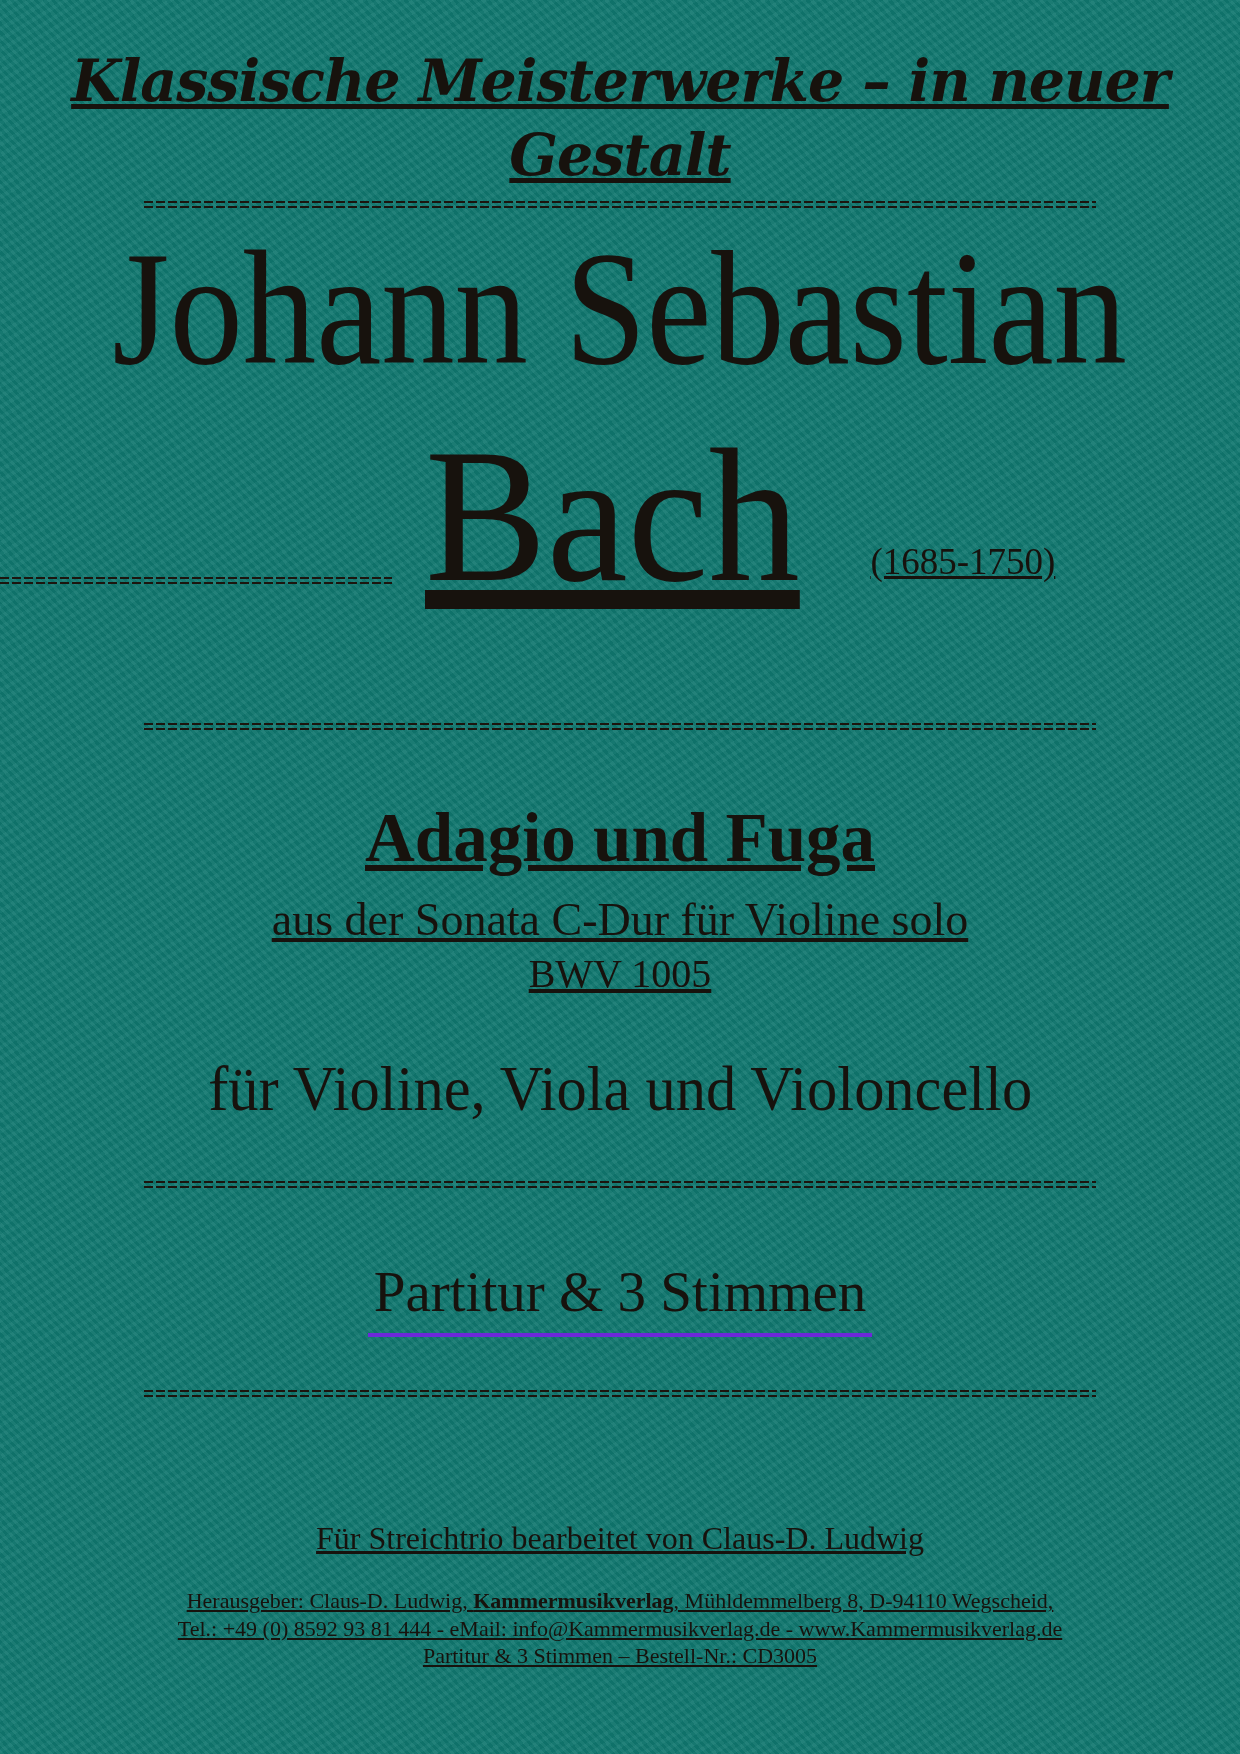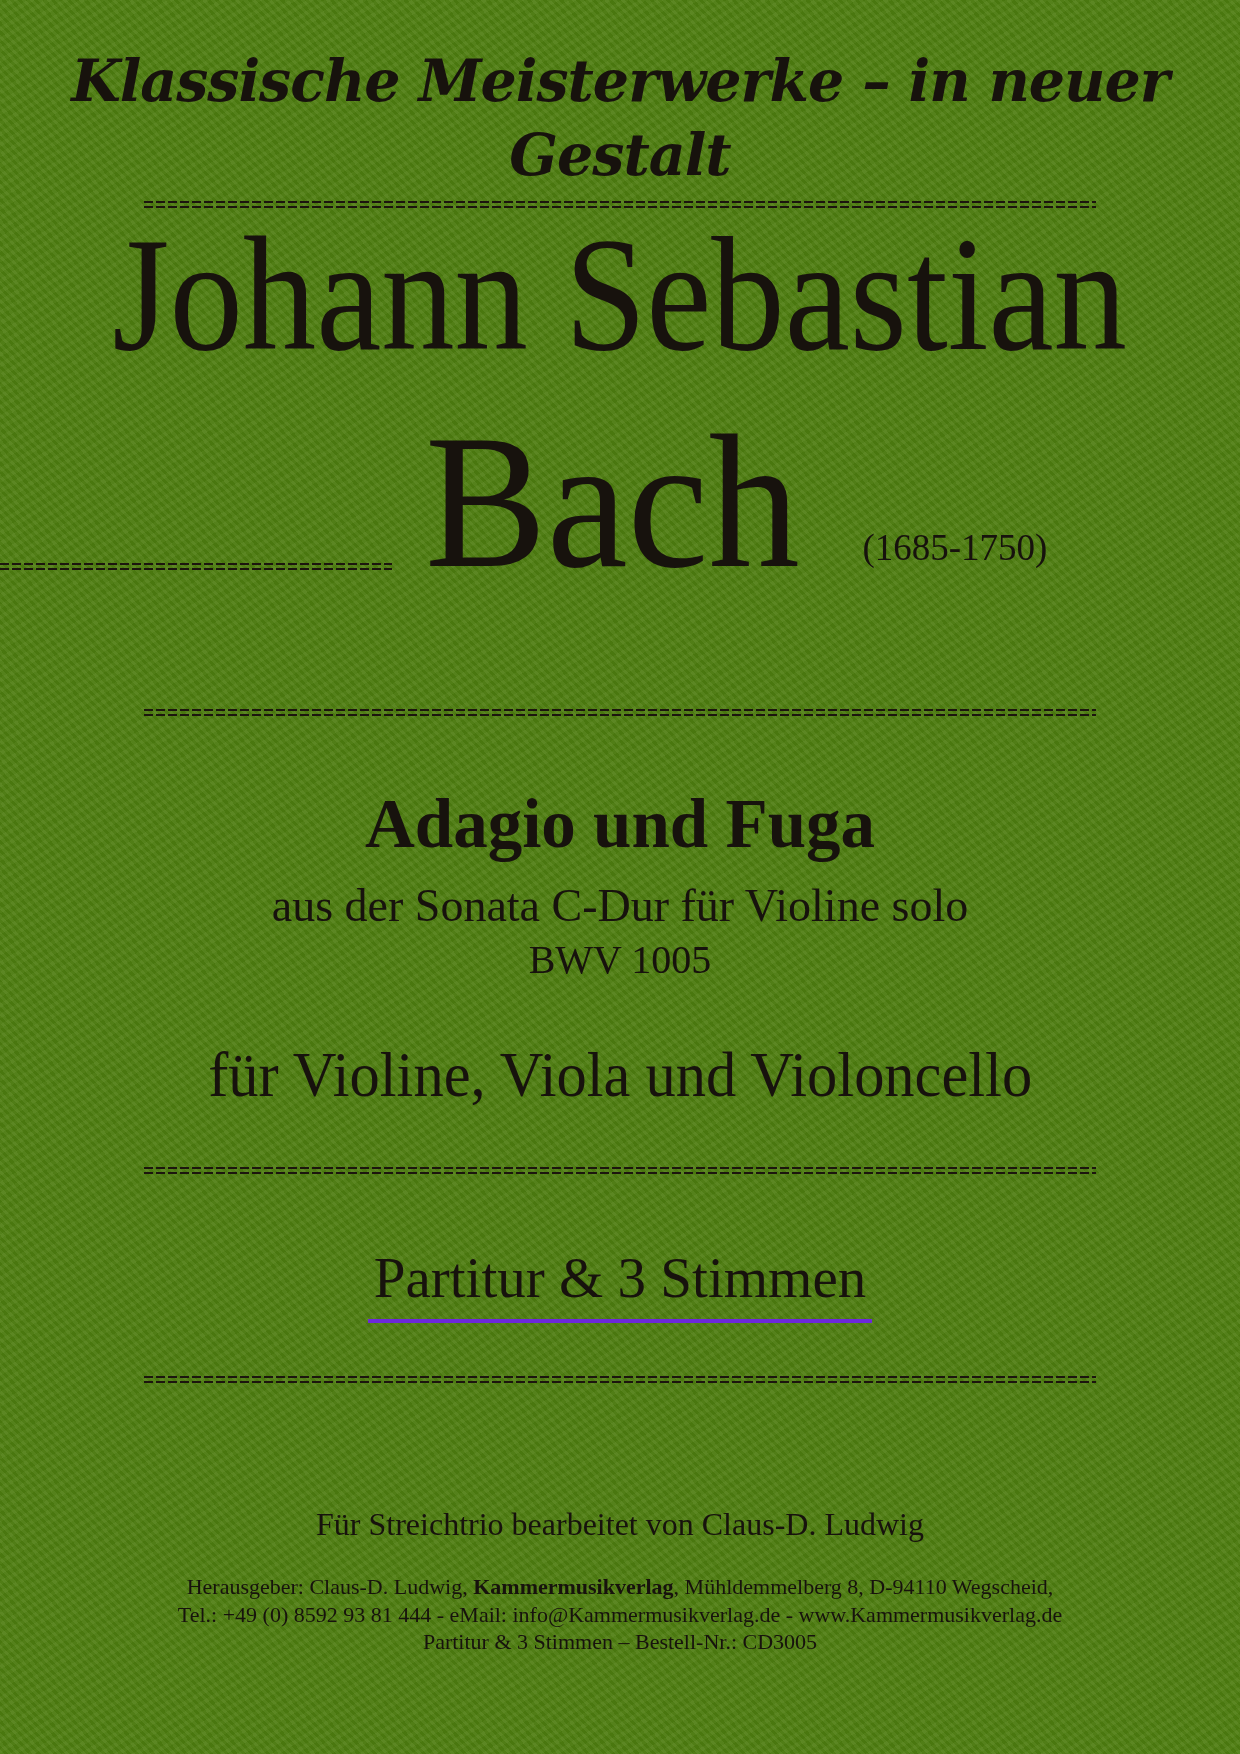--- a/index.html
+++ b/index.html
@@ -8,23 +8,24 @@
   }
   body {
     background: #8a8a8a;
     font-family: "Liberation Serif", serif;
   }
   .page {
     position: relative;
     width: 1240px;
     height: 1754px;
     margin: 0 auto;
-    background-color: #4d7c0f;
+    background-color: #0f766e;
     color: #17120d;
     overflow: hidden;
+    text-decoration: underline;
   }
   
   .page::before {
     content: "";
     position: absolute;
     inset: 0;
     background:
       repeating-linear-gradient(47deg, rgba(255,255,255,0.05) 0 3px, rgba(0,0,0,0.022) 3px 6px),
       repeating-linear-gradient(-31deg, rgba(255,255,255,0.035) 0 4px, rgba(0,0,0,0.018) 4px 9px);
     pointer-events: none;
@@ -54,20 +55,21 @@
     font-style: italic;
     font-weight: bold;
     font-size: 57px;
     line-height: 1.3;
     letter-spacing: -1px;
   }
 
   .divider-top { margin-top: 8px; }
 
   .composer-first {
+    margin-top: 14px;
     font-size: 163px;
     line-height: 1.05;
     white-space: nowrap;
   }
   .composer-first .squeeze {
     display: inline-block;
     transform: scaleX(0.90);
     transform-origin: center;
   }
 
@@ -94,21 +96,21 @@
     font-size: 190px;
     line-height: 0.78;
     margin-left: 8px;
     display: inline-block;
     transform: scaleX(0.96);
     transform-origin: left bottom;
   }
   .composer-dates {
     font-size: 37px;
     line-height: 1;
-    margin-left: 22px;
+    margin-left: 30px;
     margin-bottom: 10px;
     white-space: nowrap;
   }
 
   .divider-2 { margin-top: 132px; }
 
   .work-title {
     margin-top: 70px;
     font-size: 69px;
     font-weight: bold;

